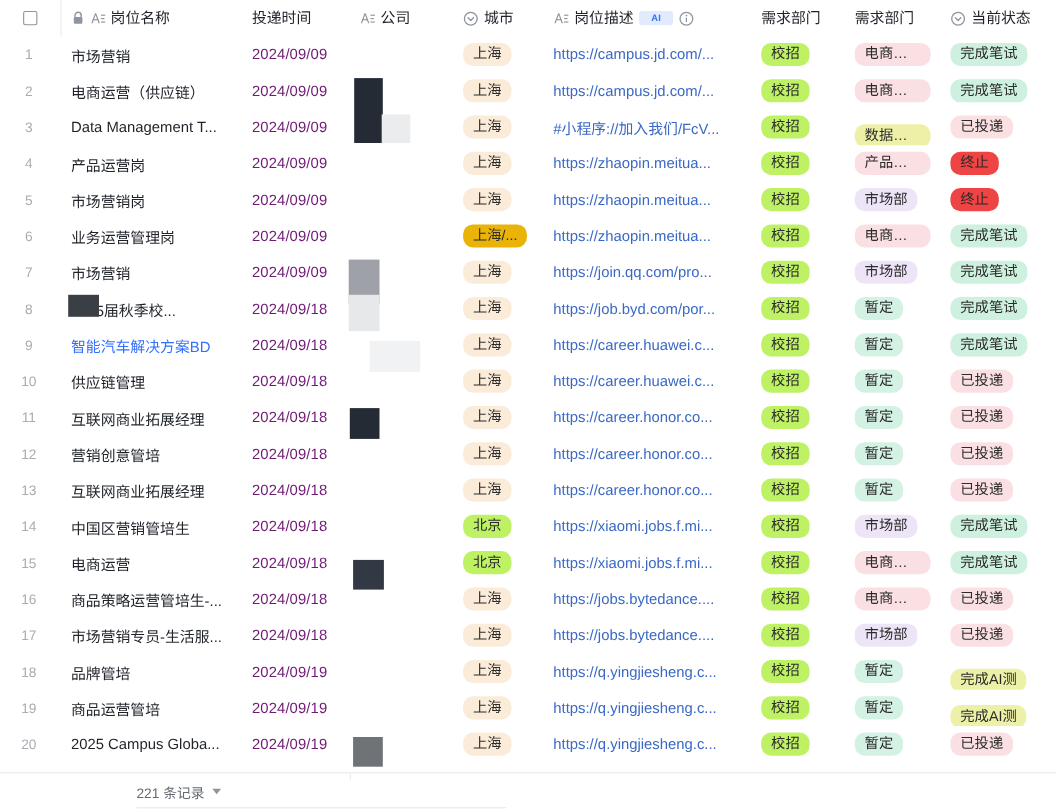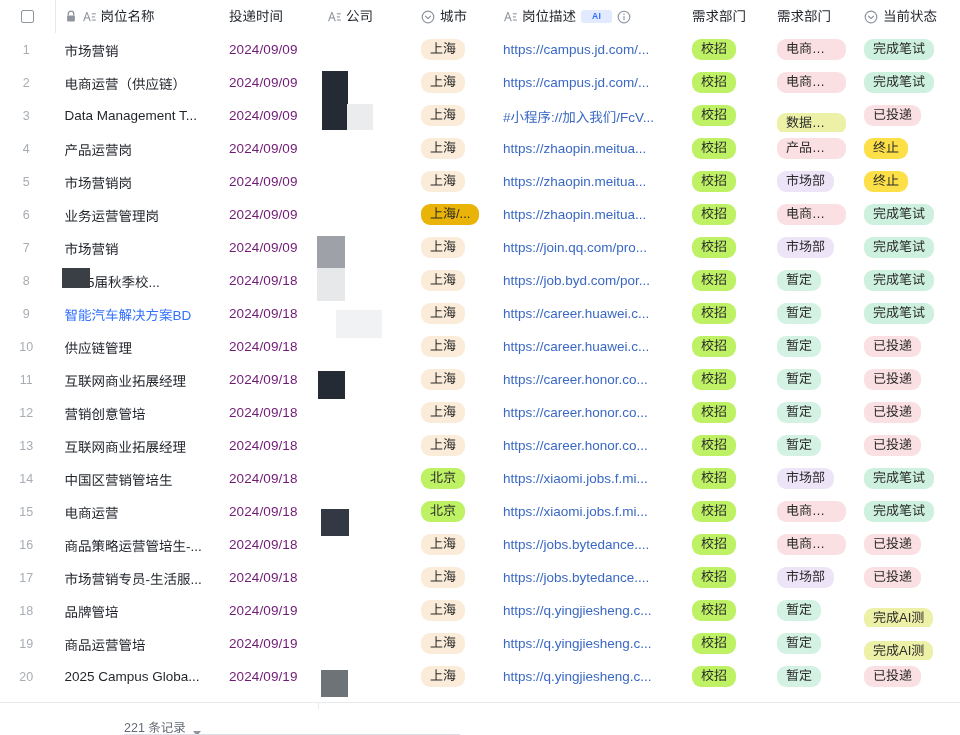--- a/index.html
+++ b/index.html
@@ -164,41 +164,41 @@
   }
   .tg-orange { background: #fbecd9; color: #2b2b2b; }
   .tg-purple { background: #eab308; color: #2b2b2b; }
   .tg-periwinkle { background: #bef264; color: #2b2b2b; }
   .tg-blue   { background: #bef264; color: #2b2b2b; }
   .tg-pink   { background: #fbe0e3; color: #2b2b2b; }
   .tg-lilac  { background: #eee4f8; color: #2b2b2b; }
   .tg-yellow { background: #edf0a7; color: #2b2b2b; margin-top: 16px; }
   .tg-mint   { background: #d4f2e4; color: #2b2b2b; }
   .tg-green  { background: #cdf0df; color: #2b2b2b; }
-  .tg-grey   { background: #fde047; color: #2b2b2b; }
+  .tg-grey   { background: #ef4444; color: #2b2b2b; }
 
   
   .redaction {
     position: absolute;
     pointer-events: none;
   }
 
   
   .footer {
     position: absolute;
     left: 0;
     top: 702px;
     width: 960px;
     height: 33px;
     background: #fff;
     border-top: 1px solid #e9eaec;
   }
   .footer-inner {
     display: flex;
-    align-items: flex-end;
+    align-items: center;
     height: 33px;
     padding-left: 124px;
     gap: 7px;
   }
   .rec-count {
     font-size: 12.5px;
     color: #646a73;
   }
   .caret {
     width: 0; height: 0;

